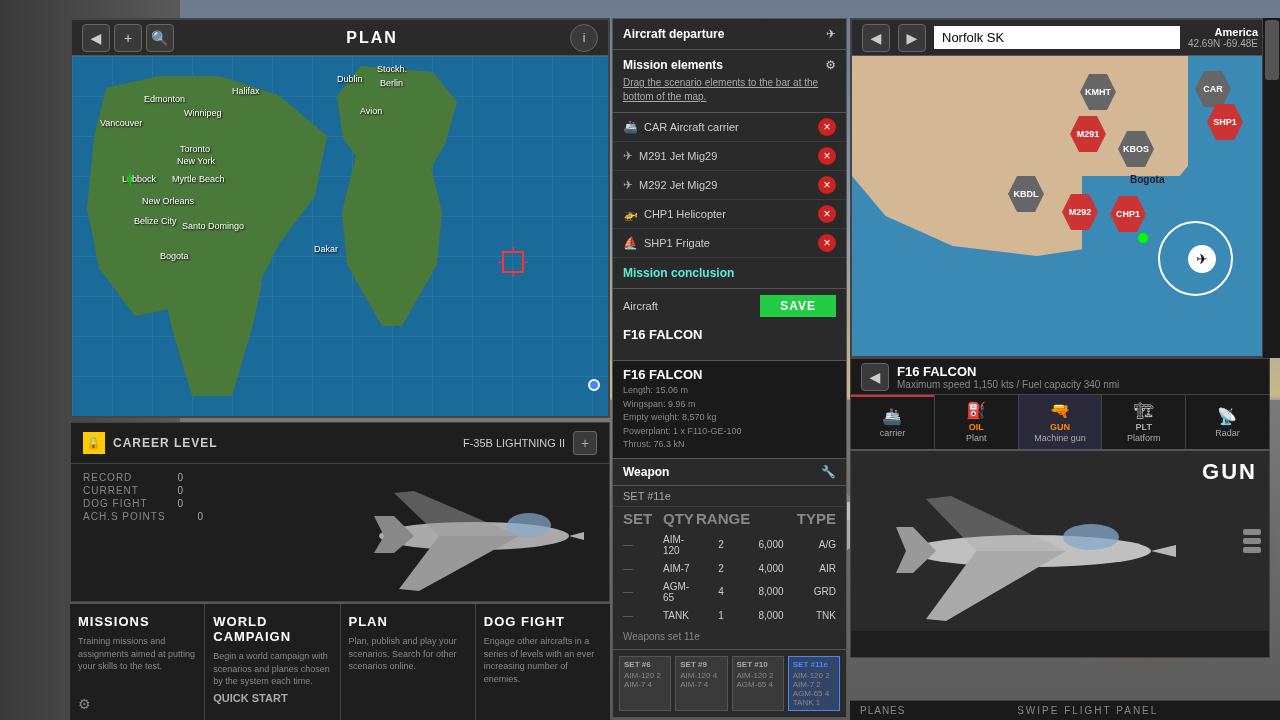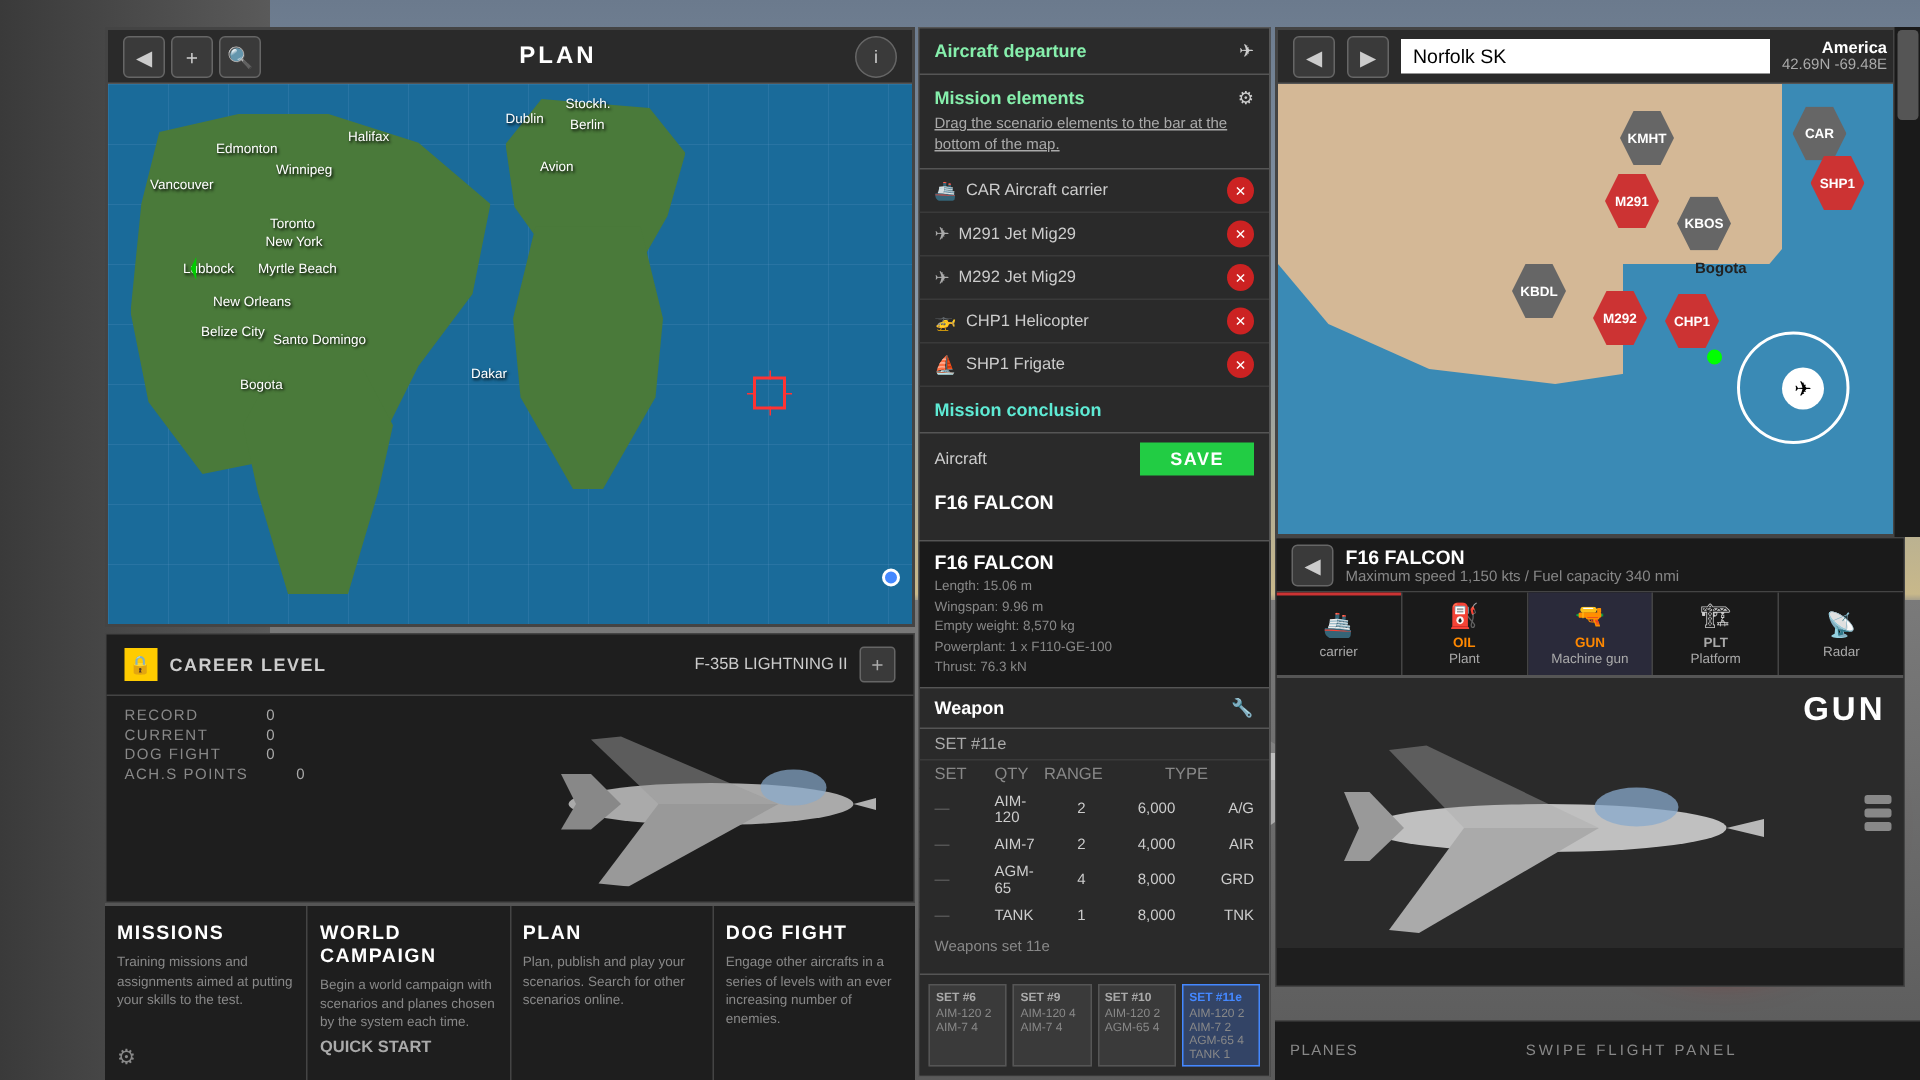--- a/index.html
+++ b/index.html
@@ -279,21 +279,21 @@
     .mission-section {
       border-bottom: 1px solid #555;
       padding: 8px 10px;
     }
     .mission-section-header {
       display: flex;
       justify-content: space-between;
       align-items: center;
     }
     .mission-section-title {
-      color: #86efac;
+      color: #ffffff;
       font-size: 12px;
       font-weight: bold;
     }
     .mission-section-icon {
       color: #ccc;
       font-size: 12px;
     }
     .mission-desc {
       color: #aaa;
       font-size: 10px;
@@ -507,22 +507,22 @@
       border-bottom: 1px solid #3a3a3a;
     }
     .info-weapon-cols {
       display: grid;
       grid-template-columns: 40px 1fr 50px 50px 40px;
       padding: 3px 10px;
       border-bottom: 1px solid #2a2a2a;
     }
     .info-col-header {
       color: #888;
-      font-size: 11px;
-      font-weight: normal;
+      font-size: 15px;
+      font-weight: bold;
     }
     .info-weapon-row {
       display: grid;
       grid-template-columns: 40px 1fr 50px 50px 40px;
       padding: 3px 10px;
       border-bottom: 1px solid #2a2a2a;
       align-items: center;
     }
     .info-dash {
       color: #666;
@@ -697,21 +697,21 @@
       background: #888;
       border-radius: 2px;
     }
 
     
     .bottom-bar {
       position: absolute;
       bottom: 0;
       left: 850px;
       right: 0;
-      height: 40px;
+      height: 20px;
       background: #1a1a1a;
       border-top: 1px solid #444;
       display: flex;
       align-items: center;
       padding: 0 10px;
       z-index: 20;
     }
     .bottom-bar-text {
       color: #888;
       font-size: 10px;
@@ -972,21 +972,21 @@
   </div>
   <div class="info-weapon-header">
     <div class="info-weapon-title">Weapon</div>
     <div class="info-weapon-icon">🔧</div>
   </div>
   <div class="info-set-label">SET #11e</div>
   <div class="info-weapon-cols">
     <span class="info-col-header">SET</span>
     <span class="info-col-header">QTY</span>
     <span class="info-col-header" style="grid-column:3">RANGE</span>
-    <span class="info-col-header" style="grid-column:4/6;text-align:center">TYPE</span>
+    <span class="info-col-header" style="grid-column:4/6;text-align:right">TYPE</span>
   </div>
 
   <div class="info-weapon-row">
     <span class="info-dash">—</span>
     <span class="info-weapon-name">AIM-120</span>
     <span class="info-weapon-val">2</span>
     <span class="info-weapon-val">6,000</span>
     <span class="info-weapon-type">A/G</span>
   </div>
   <div class="info-weapon-row">

